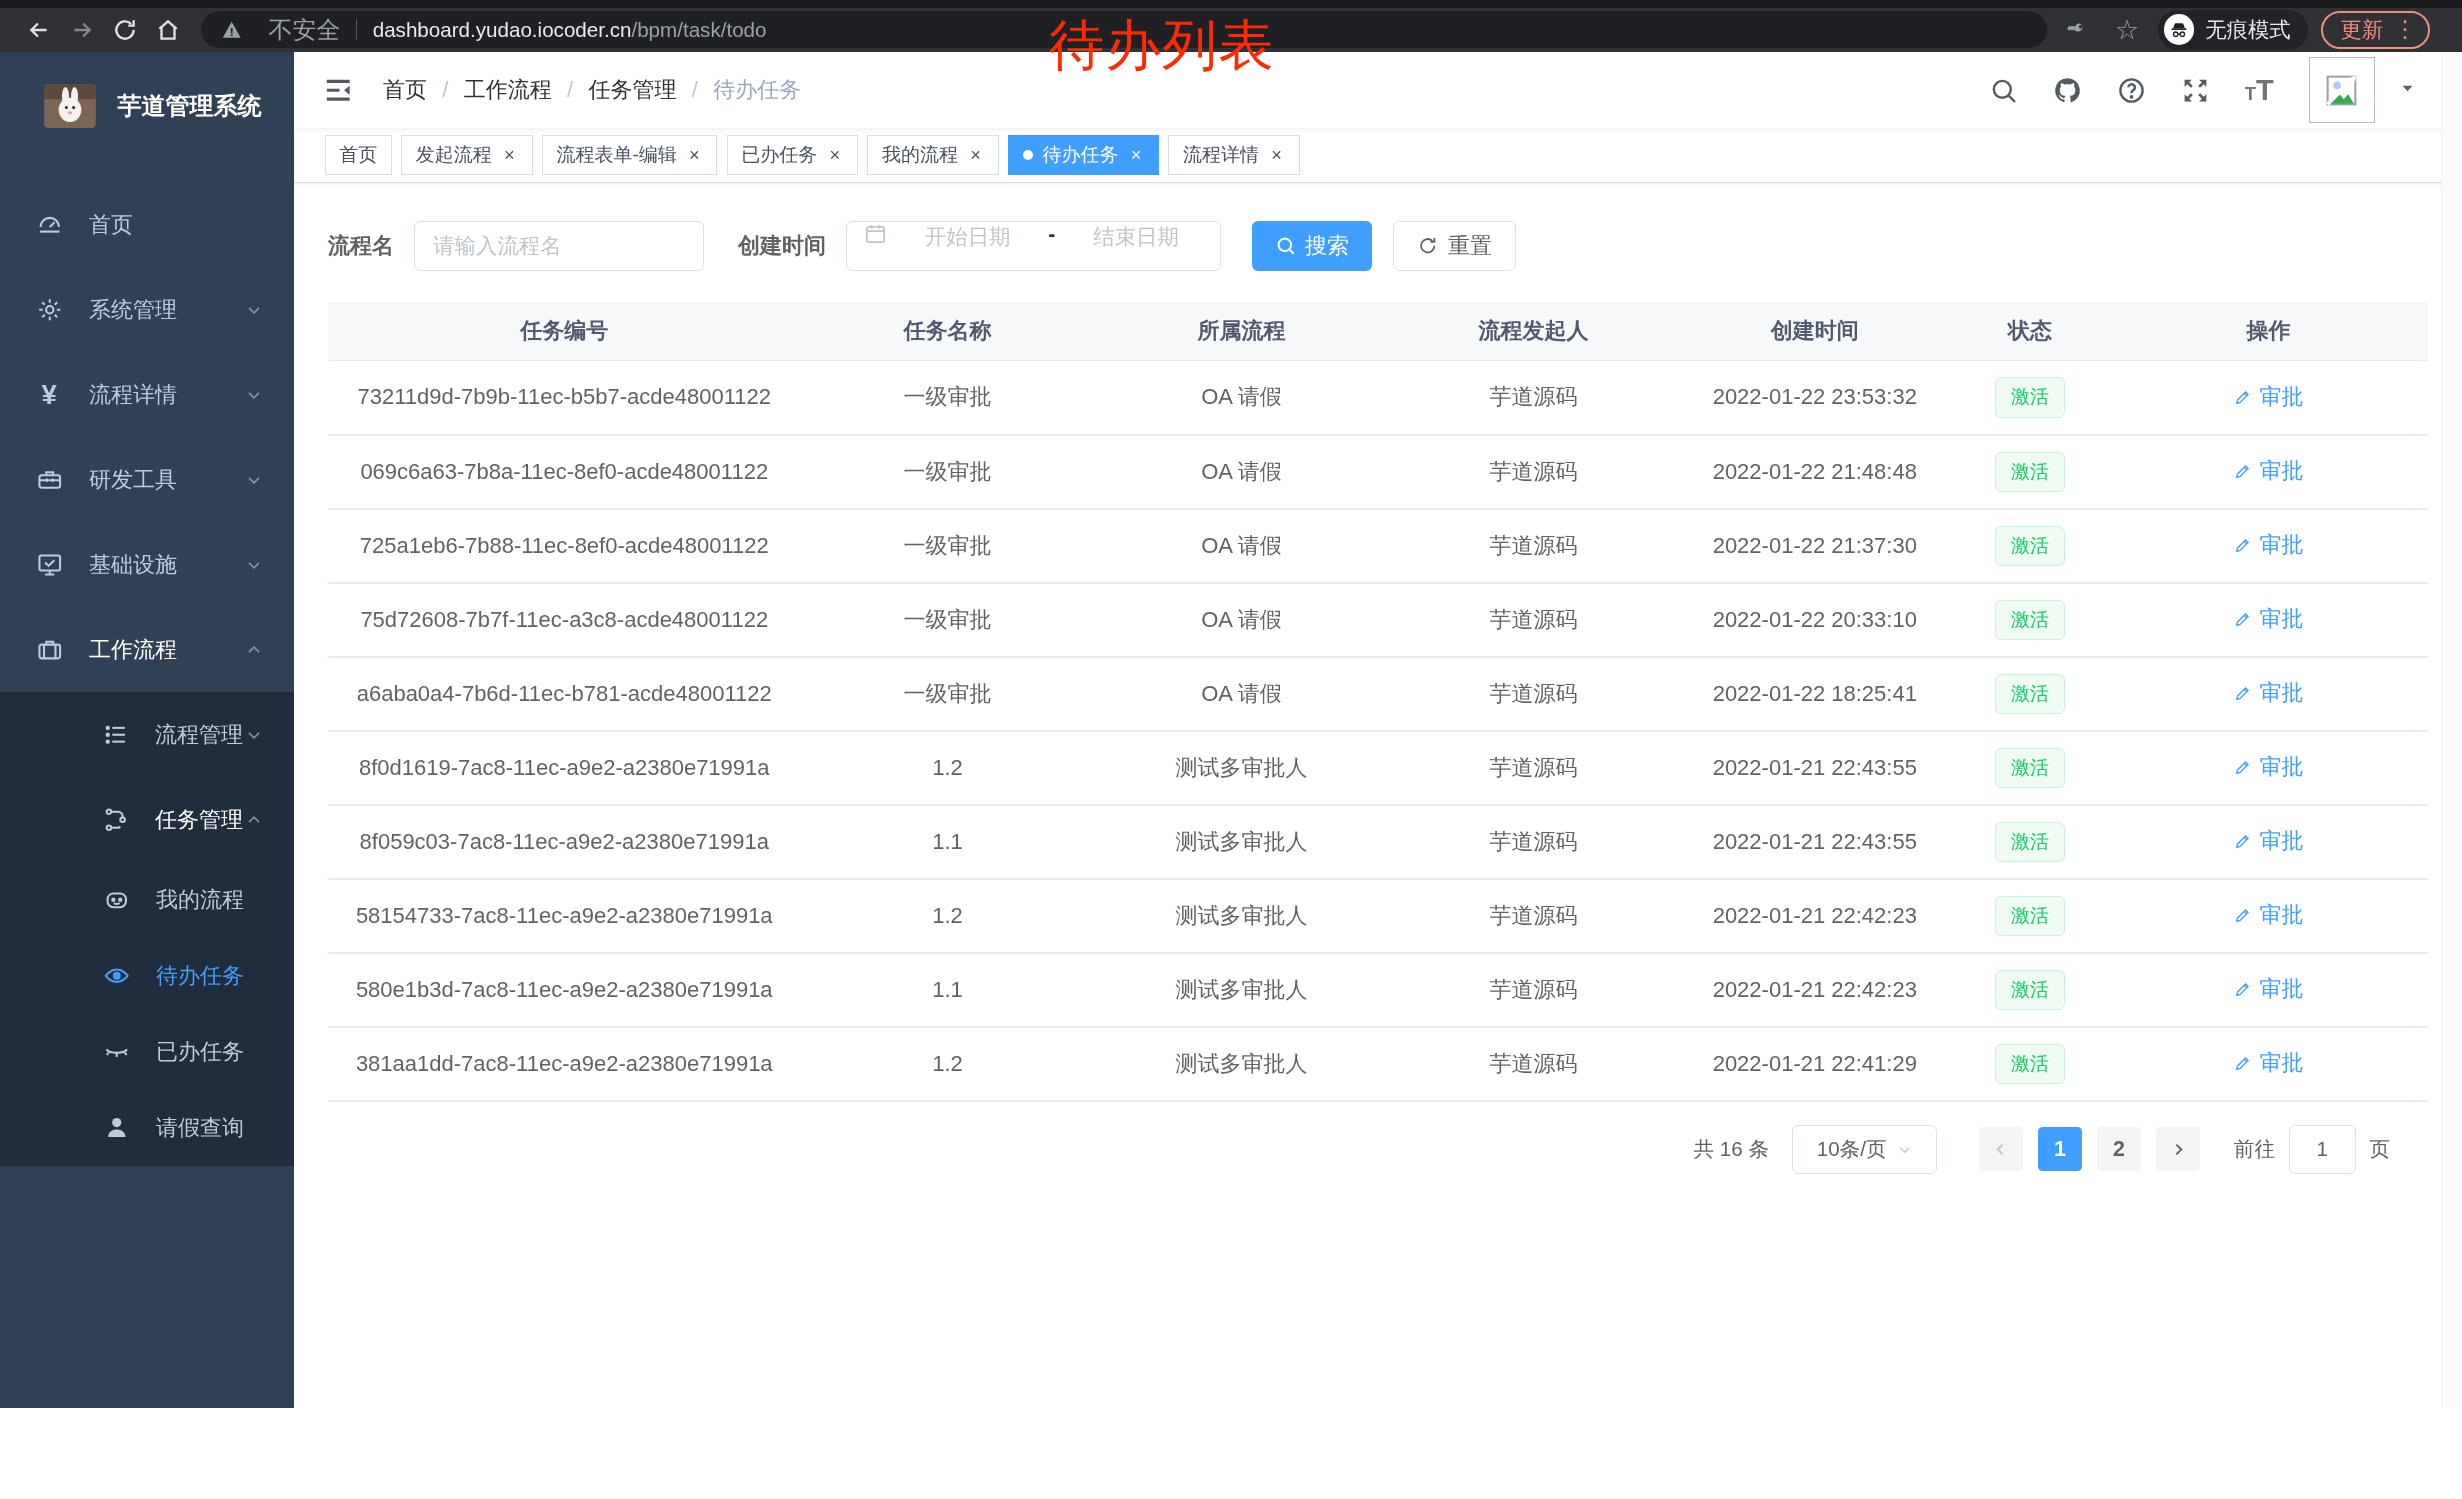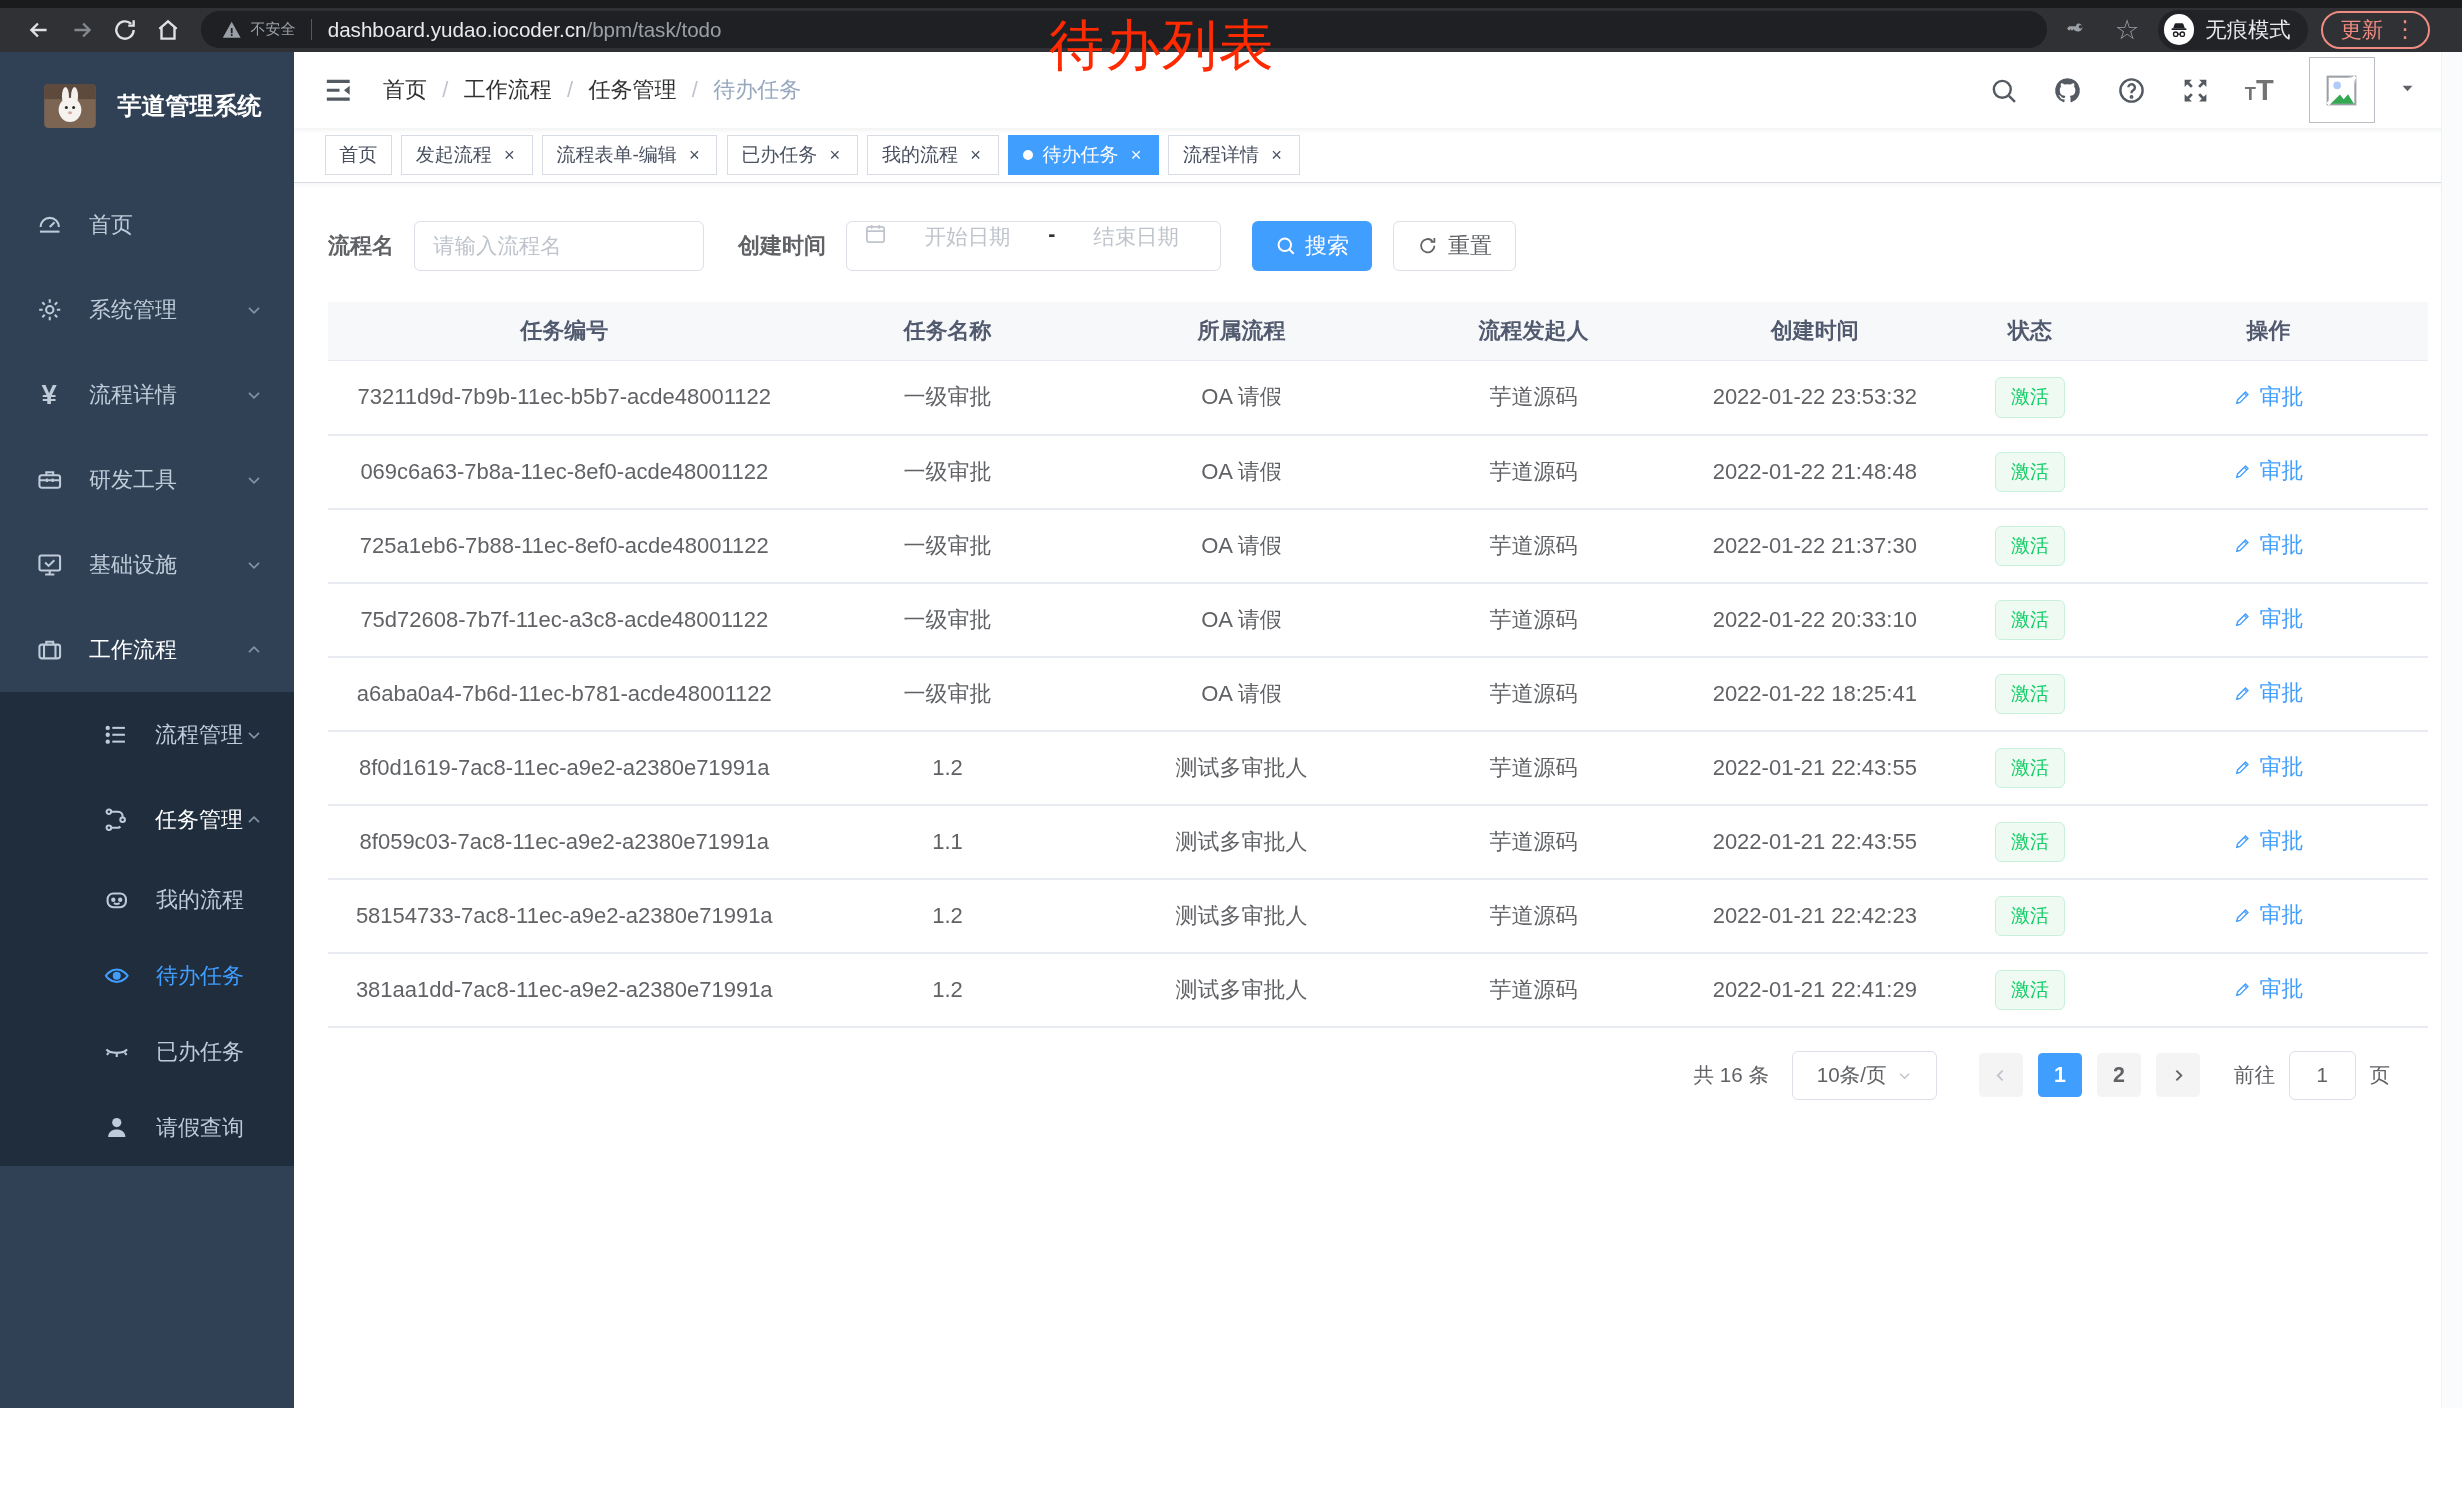--- a/index.html
+++ b/index.html
@@ -9,21 +9,21 @@
   
   .chrome { position:relative; height:52px; background:#1a1b1d; z-index:5; }
   .toolbar { position:absolute; top:7.6px; left:0; right:0; height:44px; background:#2f3134;
     display:flex; align-items:center; padding:0 17px; }
   .nav-ic { width:43px; height:37px; display:flex; align-items:center; justify-content:center;
     color:#dfe1e5; font-size:27.5px; flex:none; }
   .nav-ic svg { width:26px; height:26px; }
   .nav-ic.dim { color:#85888c; }
   .omnibox { flex:none; width:1846px; height:37px; margin-left:12.2px; background:#1f2023;
     border-radius:18.3px; display:flex; align-items:center; padding:0 20px; }
-  .omnibox .warn { color:#9aa0a6; display:flex; align-items:center; gap:8px; font-size:15px; }
+  .omnibox .warn { color:#9aa0a6; display:flex; align-items:center; gap:26px; font-size:24px; }
   .omnibox .warn svg { width:21.4px; height:21.4px; }
   .ob-div { width:1.5px; height:21.4px; background:#55585c; margin:0 15.3px; }
   .url { font-size:20.6px; }
   .url .dom { color:#e8eaed; } .url .path { color:#9aa0a6; }
   .cr-right { display:flex; align-items:center; margin-left:15.3px; gap:13.7px; }
   .cr-right svg { width:24.4px; height:24.4px; }
   .key-ic, .star-ic { color:#9aa0a6; display:flex; align-items:center; justify-content:center; width:34px; }
   .star-ic { font-size:27.5px; }
   .incog { height:40px; background:#222326; border-radius:20px; display:flex; align-items:center;
     padding:0 17px 0 6.1px; gap:10.7px; }
@@ -619,20 +619,35 @@
               <td><span class="badge">激活</span></td>
               <td><span class="act-link">
                   <svg viewBox="0 0 24 24" fill="none" stroke="currentColor" stroke-width="1.8">
                     <path d="M4.5 19.5l1-4L15 6l3 3-9.5 9.5-4 1z" stroke-width="1.6"></path>
                     <path d="M13.5 7.5l3 3" stroke-width="1.6"></path>
                   </svg>
                   <span>审批</span>
                 </span></td>
             </tr>
             <tr>
+              <td>580e1b3d-7ac8-11ec-a9e2-a2380e71991a</td>
+              <td>1.1</td>
+              <td>测试多审批人</td>
+              <td>芋道源码</td>
+              <td>2022-01-21 22:42:23</td>
+              <td><span class="badge">激活</span></td>
+              <td><span class="act-link">
+                  <svg viewBox="0 0 24 24" fill="none" stroke="currentColor" stroke-width="1.8">
+                    <path d="M4.5 19.5l1-4L15 6l3 3-9.5 9.5-4 1z" stroke-width="1.6"></path>
+                    <path d="M13.5 7.5l3 3" stroke-width="1.6"></path>
+                  </svg>
+                  <span>审批</span>
+                </span></td>
+            </tr>
+            <tr>
               <td>381aa1dd-7ac8-11ec-a9e2-a2380e71991a</td>
               <td>1.2</td>
               <td>测试多审批人</td>
               <td>芋道源码</td>
               <td>2022-01-21 22:41:29</td>
               <td><span class="badge">激活</span></td>
               <td><span class="act-link">
                   <svg viewBox="0 0 24 24" fill="none" stroke="currentColor" stroke-width="1.8">
                     <path d="M4.5 19.5l1-4L15 6l3 3-9.5 9.5-4 1z" stroke-width="1.6"></path>
                     <path d="M13.5 7.5l3 3" stroke-width="1.6"></path>

